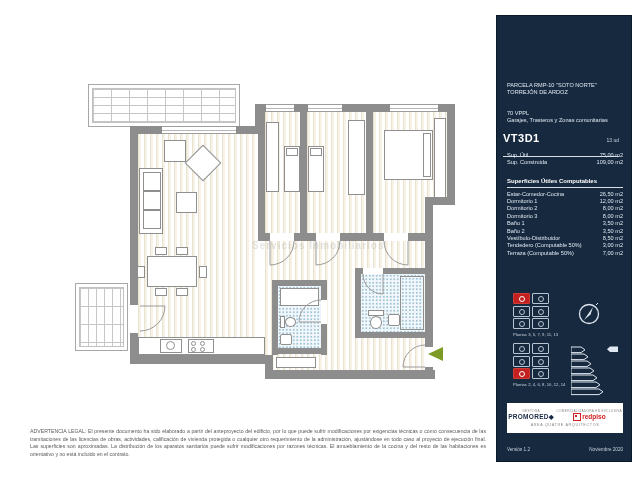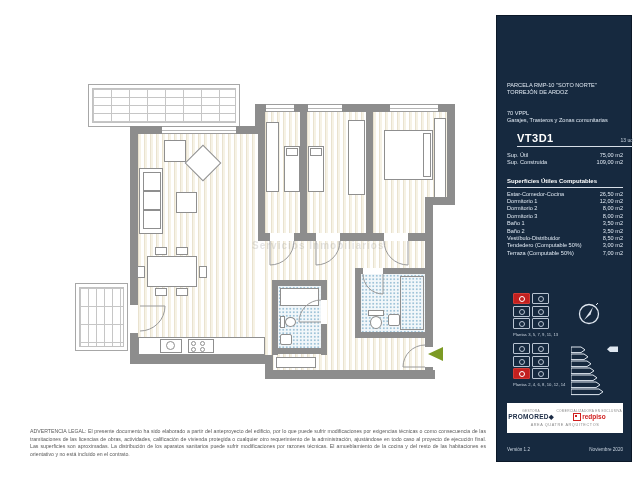--- a/index.html
+++ b/index.html
@@ -28,22 +28,22 @@
          border:1px solid #0b1828;box-sizing:border-box;color:#e8eef5;}
   .logo-box{position:absolute;left:10px;top:20px;width:116px;height:37px;background:#ffffff;
             display:flex;flex-direction:column;align-items:center;justify-content:center;}
   .logo-row{display:flex;align-items:center;gap:3px;}
   .bldg{display:inline-block;width:8px;height:13px;background:#1b2b45;position:relative;}
   .bldg i{position:absolute;left:1.5px;top:2px;width:3px;height:3px;background:#c41a1c;}
   .logo-text{font-size:10px;font-weight:bold;color:#1b2b45;letter-spacing:0.5px;}
   .red-sq{display:inline-block;width:6px;height:6px;background:#c41a1c;margin:0 0.5px;}
   .logo-tag{font-size:3.6px;color:#c41a1c;letter-spacing:0.4px;margin-top:2px;}
   .ptxt{position:absolute;left:10px;width:116px;font-size:5.6px;line-height:7px;color:#dfe8f2;}
-  .unit-head{position:absolute;left:20px;width:116px;display:flex;justify-content:space-between;
-             align-items:baseline;border-bottom:1px solid #d7dee8;padding-bottom:2px;gap:24px;}
+  .unit-head{position:absolute;left:6px;width:116px;display:flex;justify-content:space-between;
+             align-items:baseline;border-bottom:1px solid #d7dee8;padding-bottom:12px;gap:24px;}
   .unit-code{font-size:11px;font-weight:bold;color:#ffffff;letter-spacing:0.5px;}
   .unit-count{font-size:5px;color:#c7d2de;}
   .srow{display:flex;justify-content:space-between;font-size:5.6px;line-height:7.4px;color:#dfe8f2;}
   .sect-title{font-size:6px;font-weight:bold;color:#ffffff;border-bottom:1px solid #d7dee8;padding-bottom:1.5px;}
   .kp{position:absolute;width:40px;}
   .kp-grid{display:grid;grid-template-columns:17px 17px;grid-gap:1.5px;}
   .kp-cell{width:17px;height:11px;border:1px solid #b9c4d2;border-radius:1px;position:relative;box-sizing:border-box;}
   .kp-cell i{position:absolute;left:50%;top:50%;width:4px;height:4px;margin:-2.5px;border:1px solid #b9c4d2;border-radius:50%;}
   .kp-cell.red{background:#c3201f;border-color:#d23c36;}
   .kp-cell.red i{border-color:#ffffff;}

